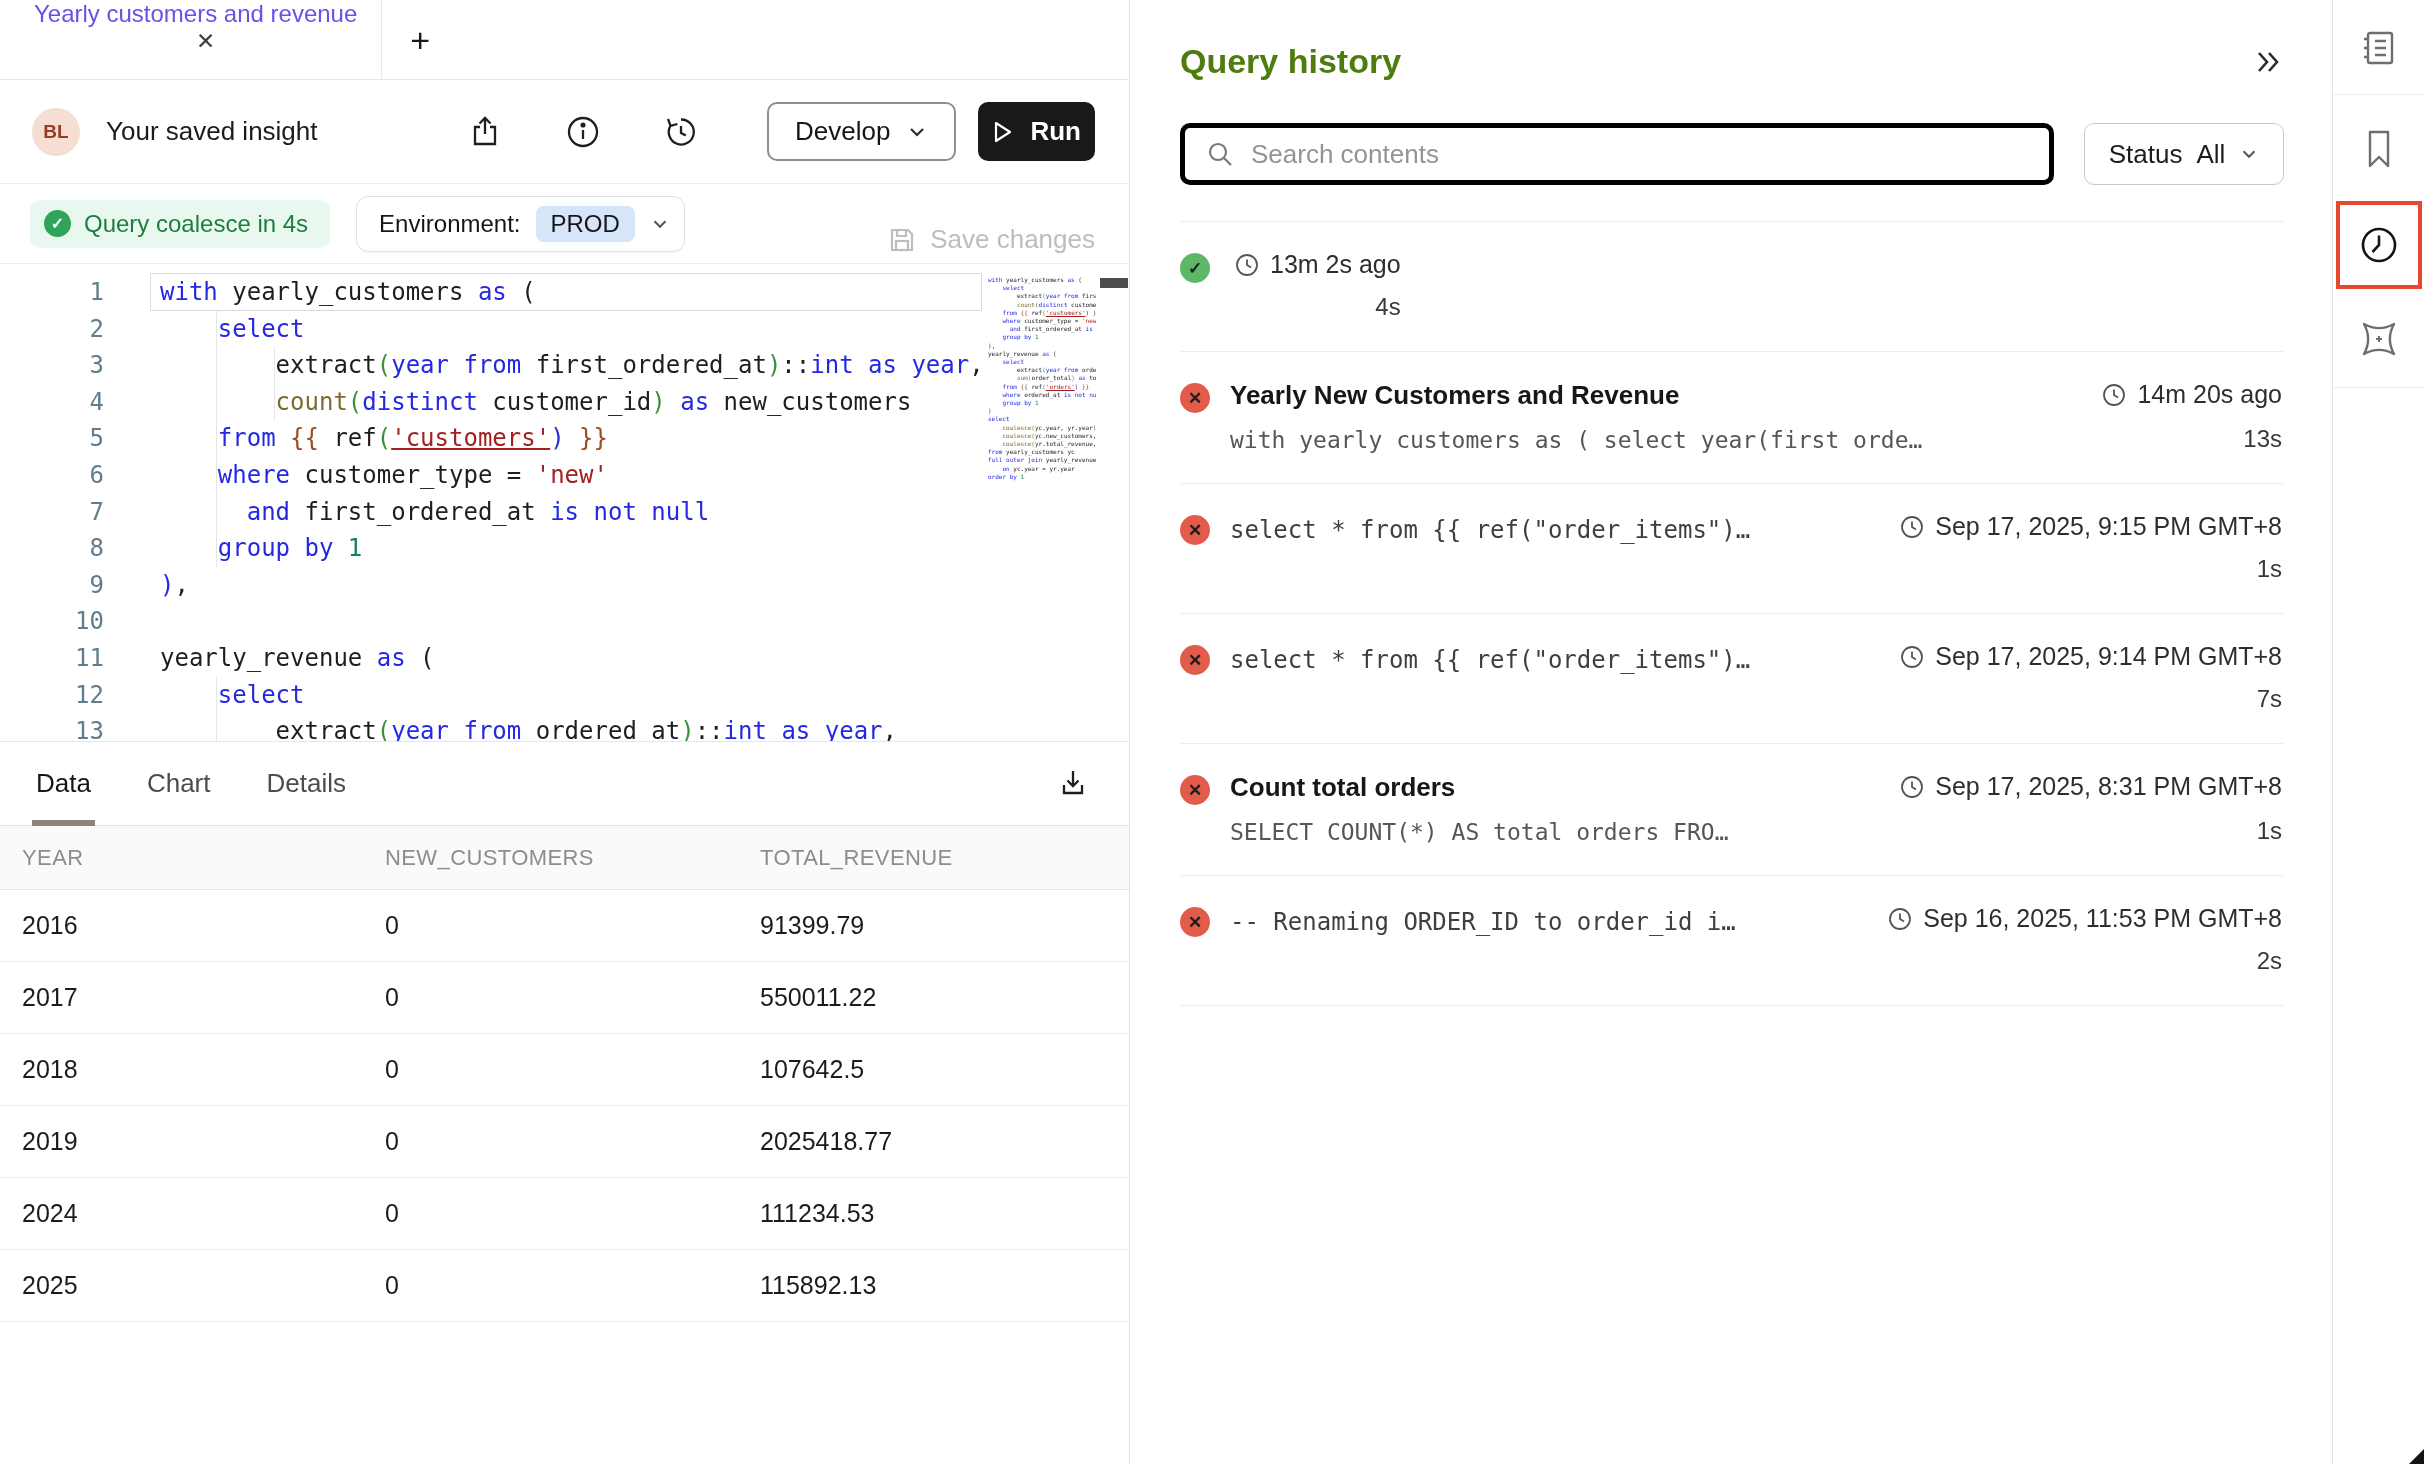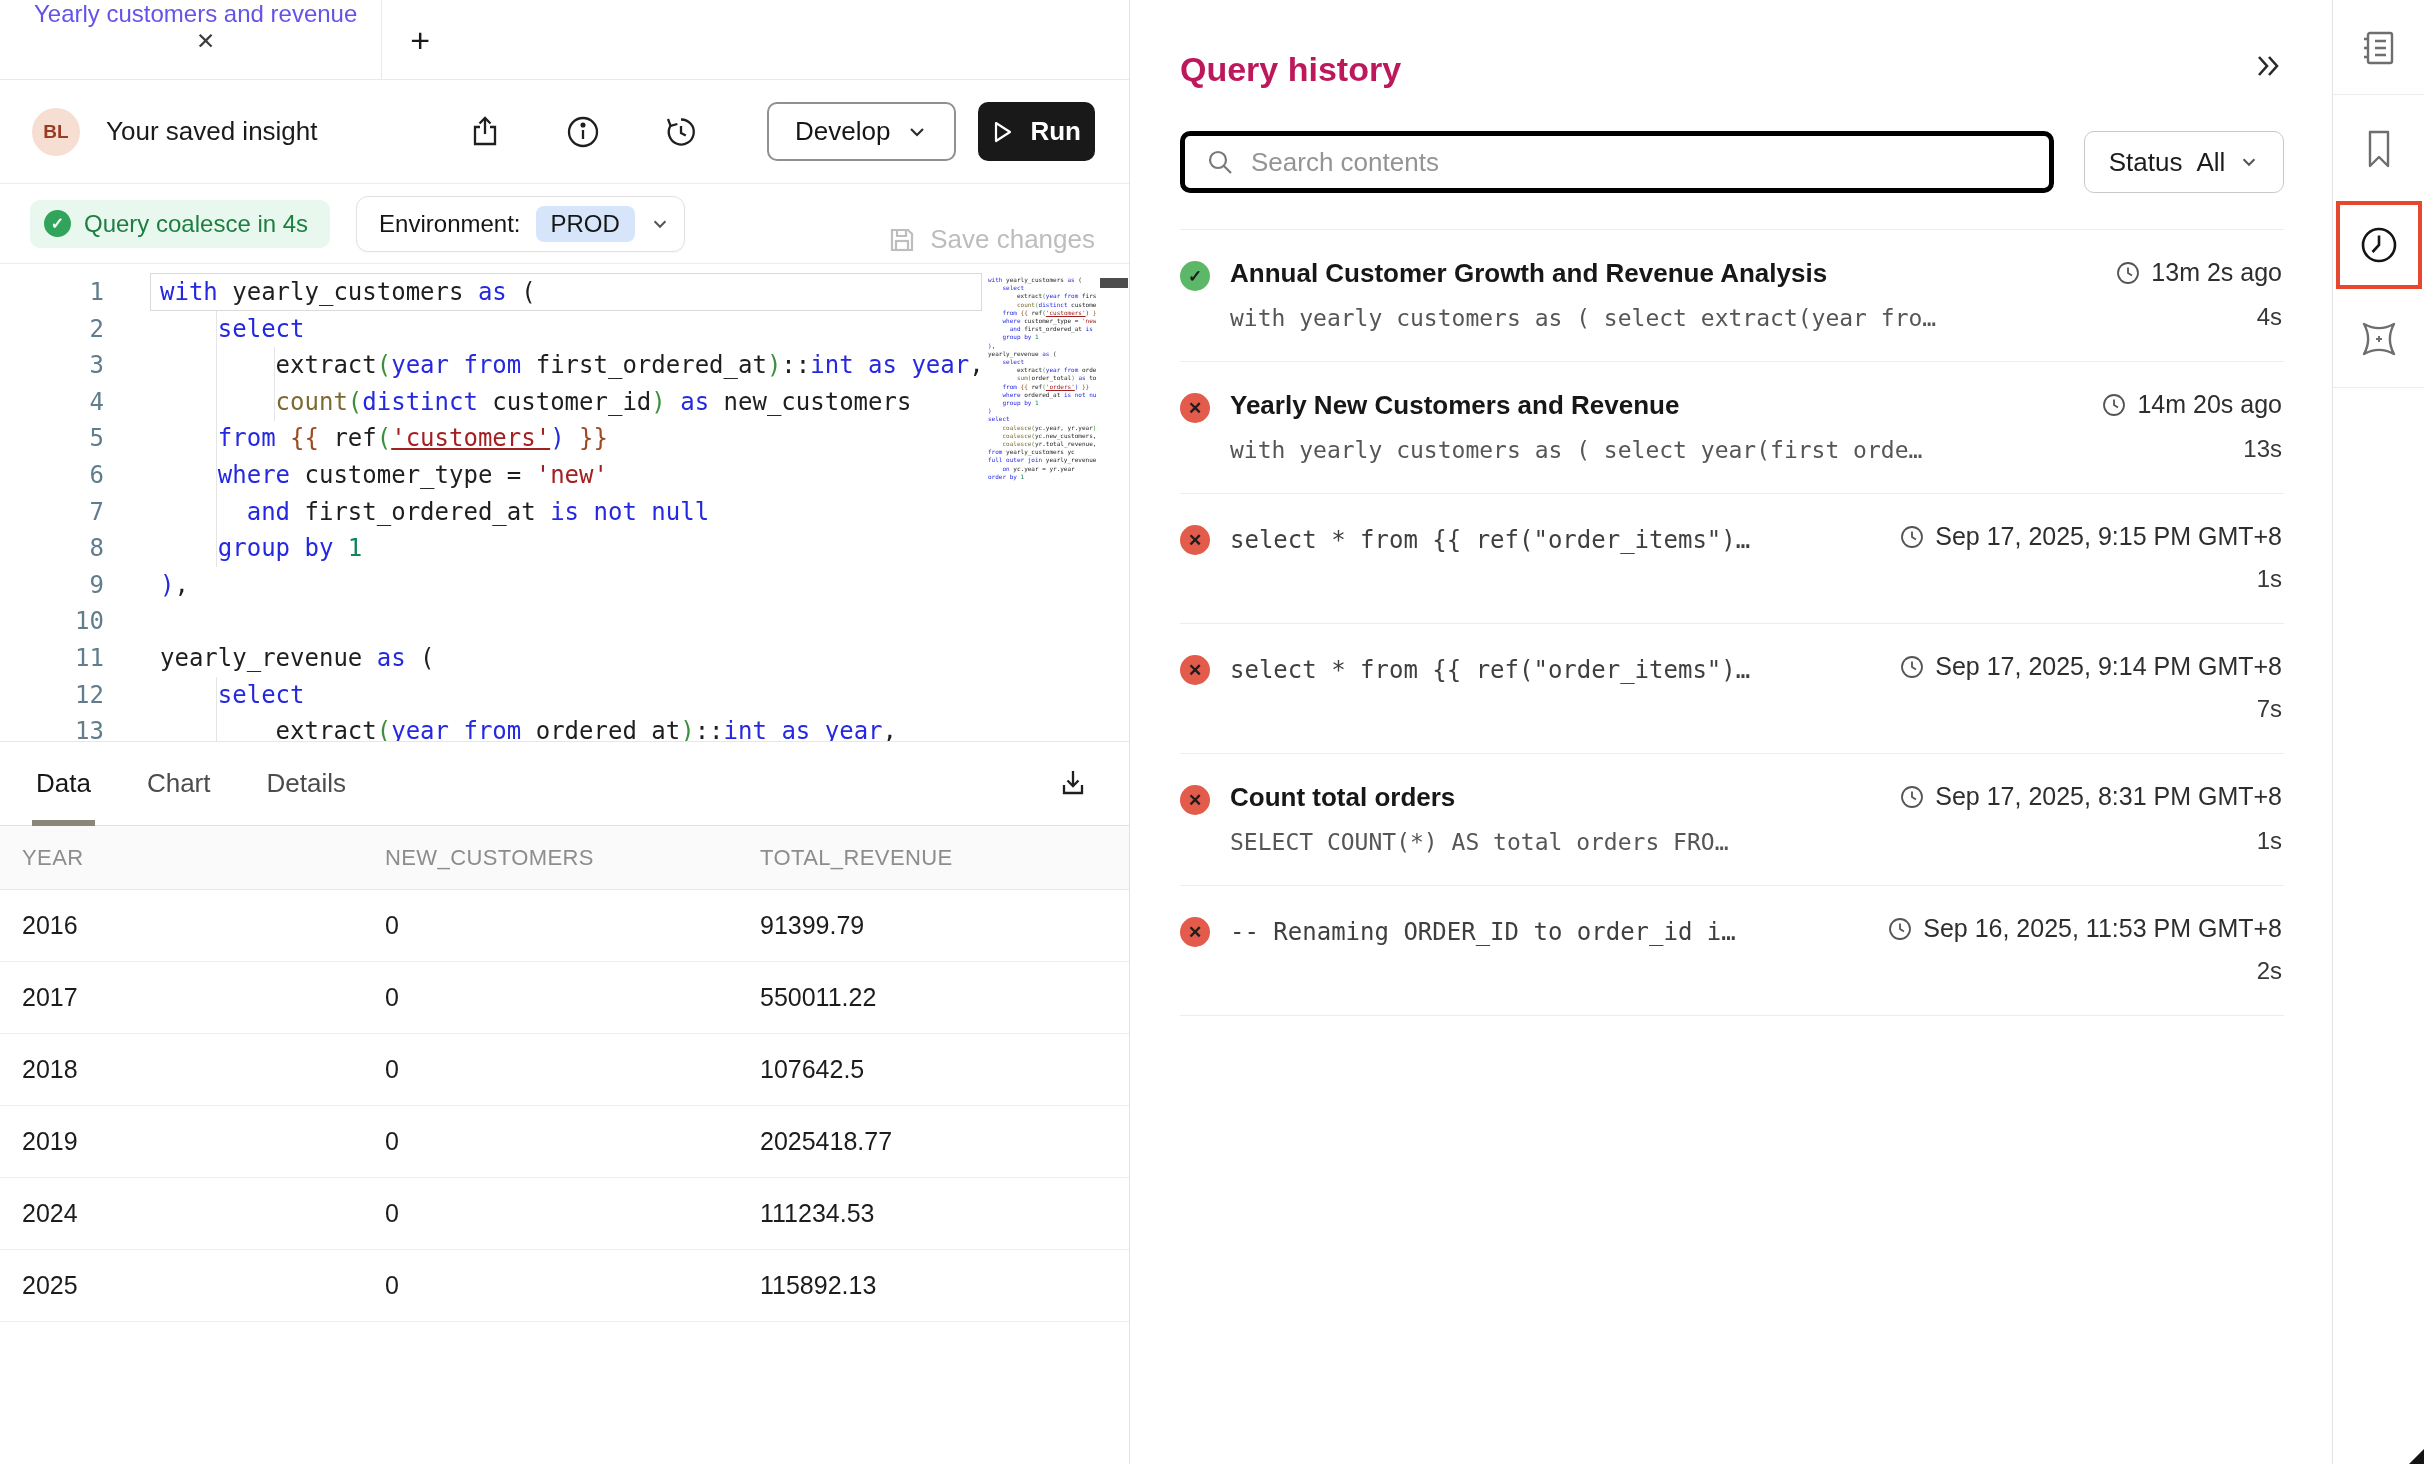--- a/index.html
+++ b/index.html
@@ -54,21 +54,21 @@
   .rtab.active { color:#161616; font-weight:normal; }
   .rtab.active::after { content:""; position:absolute; left:-4px; right:-4px; bottom:-1px; height:6px; background:#8b857b; }
   .rtools-spacer { flex:1; }
   .thead { height:64px; flex:none; background:#fafafa; border-bottom:1px solid #e7e7e7; display:flex; align-items:center; font-size:22px; color:#8d8d8d; letter-spacing:.4px; }
   .t-row { height:72px; flex:none; border-bottom:1px solid #ededed; display:flex; align-items:center; font-size:25px; color:#1c1c1c; }
   .c1 { width:385px; padding-left:22px; flex:none; } .c2 { width:375px; flex:none; } .c3 { flex:1; }
 
   
   .history-panel { width:1202px; flex:none; background:#fff; padding:42px 48px 0 50px; display:flex; flex-direction:column; }
   .qh-head { display:flex; align-items:center; }
-  .qh-title { font-size:34px; font-weight:600; color:#be185d; flex:1;margin-top:8px; }
+  .qh-title { font-size:34px; font-weight:600; color:#4d7c0f; flex:1; }
   .collapse-btn { cursor:pointer; display:flex; align-items:center; }
   .qh-controls { margin-top:42px; display:flex; gap:30px; }
   .search-box { flex:1; height:62px; border:5px solid #000000; border-radius:10px; display:flex; align-items:center; padding:0 20px; gap:16px; background:#fff; }
   .search-box input { border:none; outline:none; flex:1; font-size:26px; color:#333; font-family:"Liberation Sans",sans-serif; background:transparent; }
   .search-box input::placeholder { color:#949494; }
   .status-filter { width:200px; flex:none; height:62px; border:1px solid #c9c9c9; border-radius:10px; display:flex; align-items:center; justify-content:center; gap:14px; font-size:26px; color:#1c1c1c; cursor:pointer; background:#fff; }
   .qh-list { margin-top:36px; border-top:1px solid #ededed; }
   .h-item { display:flex; padding:28px 2px 30px 0; border-bottom:1px solid #ededed; cursor:pointer; }
   .st-ic { width:30px; height:30px; border-radius:50%; flex:none; margin-top:3px; display:flex; align-items:center; justify-content:center; font-size:17px; font-weight:bold; color:#1d1d1d; }
   .st-ic.success { background:#5db768; } .st-ic.error { background:#e25b4b; }
@@ -291,24 +291,20 @@
           <svg width="20" height="20" viewBox="0 0 22 22" fill="none" stroke="#555" stroke-width="2.2">
               <path d="M5 8 L11 14 L17 8"></path>
             </svg>
         </span>
       </div>
     </div>
 
     <div class="qh-list" id="qh-list">
         <div class="h-item">
           <div class="st-ic success">✓</div>
-          <div class="h-main">
-            <div class="h-title">Annual Customer Growth and Revenue Analysis</div>
-            <div class="h-code">with yearly_customers as ( select extract(year fro…</div>
-          </div>
           <div class="h-right">
             <div class="h-time">
               <span>
                 <svg width="26" height="26" viewBox="0 0 26 26" fill="none" stroke="#555" stroke-width="1.8">
                   <circle cx="13" cy="13" r="10"></circle>
                   <path d="M13 7.5 V13 L17 15.5"></path>
                 </svg>
               </span>
               <span>13m 2s ago</span>
             </div>

